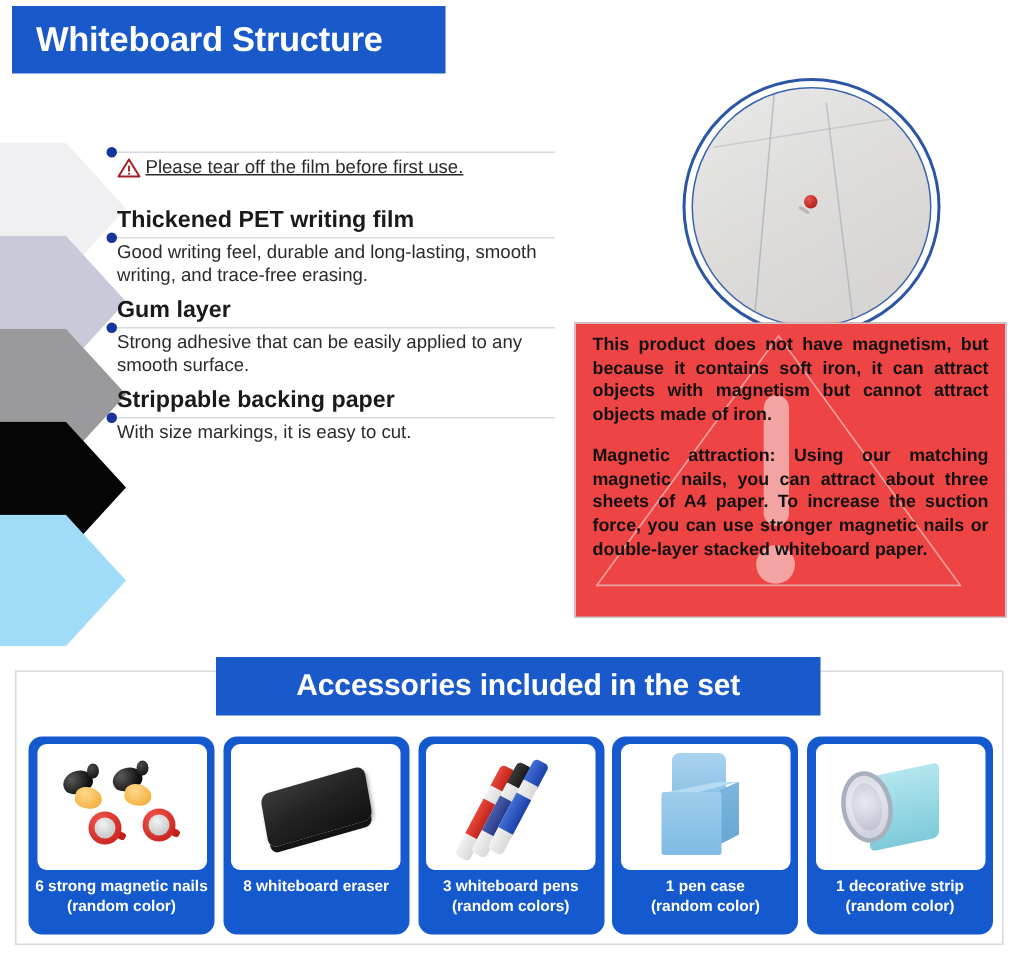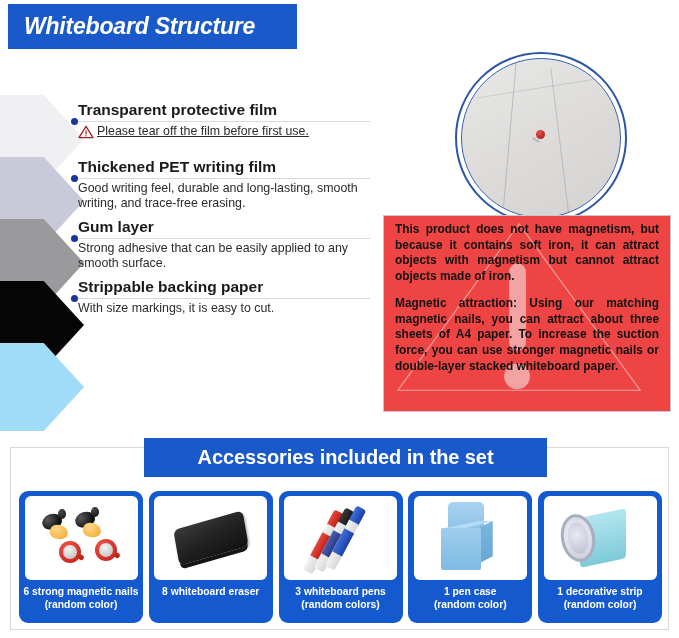--- a/index.html
+++ b/index.html
@@ -18,21 +18,20 @@
     background: #1959ca;
     display: flex; align-items: center;
   }
   .title-banner .title-text {
     color: #ffffff;
     font-size: 23px;
     font-weight: bold;
     letter-spacing: -0.2px;
     padding-left: 16px;
     white-space: nowrap;
-    font-style: italic;
   }
 
   
   .wedges { position: absolute; left: 0; top: 95px; width: 120px; height: 310px; }
   .wedge {
     position: absolute; left: -22px; width: 106px; height: 88px;
     clip-path: polygon(0% 0%, 62% 0%, 100% 50%, 62% 100%, 0% 100%);
   }
   .wedge.w1 { top: 0px;   background: #f0f0f2; }
   .wedge.w2 { top: 62px;  background: #c9cad9; }
@@ -283,21 +282,20 @@
     <div class="wedge w1"></div>
     <div class="wedge w2"></div>
     <div class="wedge w3"></div>
     <div class="wedge w4"></div>
     <div class="wedge w5"></div>
   </div>
 
   <div class="layer-list">
 
     <div class="layer-item">
-      <div class="layer-head">Transparent protective film</div>
       <div class="layer-rule">
         <span class="dot"></span>
       </div>
       <div class="layer-desc desc-with-icon">
         <span class="warn-icon">
           <svg width="16" height="14" viewBox="0 0 16 14">
             <path d="M8 1.3 L15 12.6 L1 12.6 Z" fill="none" stroke="#a32020" stroke-width="1.3" stroke-linejoin="round"></path>
             <rect x="7.4" y="5.4" width="1.25" height="4" fill="#a32020"></rect>
             <rect x="7.4" y="10.2" width="1.25" height="1.25" fill="#a32020"></rect>
           </svg>

